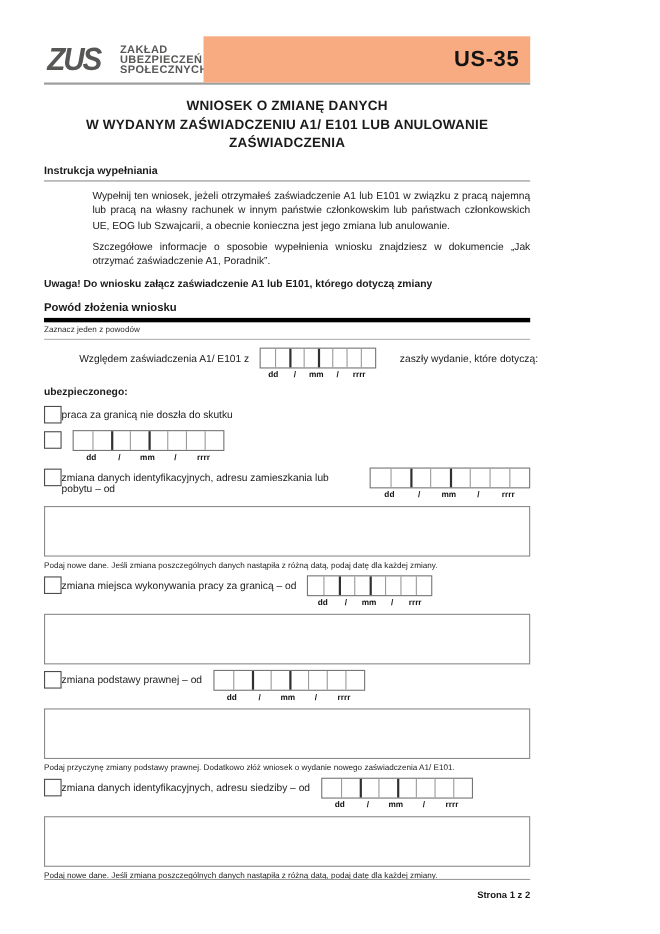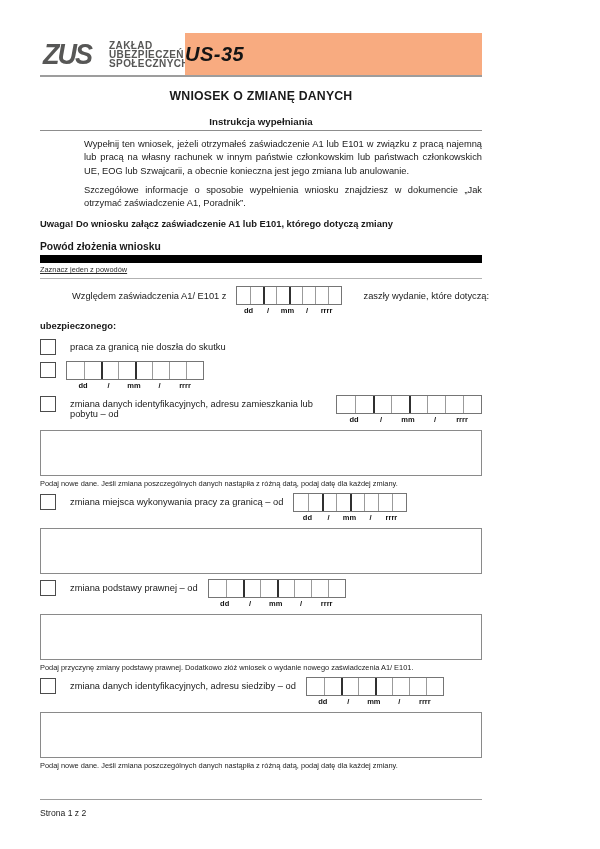--- a/index.html
+++ b/index.html
@@ -7,67 +7,67 @@
   body { font-family:"Liberation Sans", sans-serif; color:#1a1a1a; }
   .page { position:relative; width:525px; height:849px; background:#fff; overflow:hidden; }
   .content { padding:0 43px 0 40px; }
 
   
   .header { display:flex; align-items:stretch; margin-top:33px; border-bottom:2px solid #9d9d9d; height:44px; }
   .logo-area { width:145px; display:flex; align-items:center; gap:9px; padding-left:3px; }
   .zus-logo { font-size:27px; font-weight:bold; font-style:italic; color:#575756; letter-spacing:-2px; line-height:27px; transform:scaleY(1.08); }
   .logo-divider { width:1px; height:28px; background:#9a9a9a; }
   .org-name { font-size:10px; line-height:9px; color:#575756; letter-spacing:.4px; font-weight:bold; }
-  .accent-bar { flex:1; display:flex; align-items:center; justify-content:flex-start; padding-right:10px;font-style:italic; }
+  .accent-bar { flex:1; display:flex; align-items:center; justify-content:flex-end; padding-right:10px; }
   .form-code { font-size:20px; font-weight:bold; color:#141414; letter-spacing:.5px; }
 
   
   .title { text-align:center; font-weight:bold; font-size:12.3px; line-height:17px; margin-top:11px; letter-spacing:.2px; }
-  .instr-heading { font-weight:bold; font-size:9.7px; margin-top:11px; padding-bottom:3px; border-bottom:1.5px solid #8d8d8d;text-align:center; }
+  .instr-heading { font-weight:bold; font-size:9.7px; margin-top:11px; padding-bottom:3px; border-bottom:1.5px solid #8d8d8d; }
   .para { font-size:9.3px; line-height:13.3px; text-align:justify; margin-top:7px;margin-left:44px; }
   .para.p2 { margin-top:6px; }
   .note { font-size:9.4px; font-weight:bold; margin-top:8px; line-height:12px; }
 
   
-  .section-heading { font-weight:bold; font-size:10.3px; margin-top:11px; padding-bottom:3px; border-bottom:8px solid #000000; }
-  .section-hint { font-size:7.4px; color:#2b2b2b; padding:2px 0 4px; border-bottom:1px solid #b2b2b2;text-decoration:underline; }
+  .section-heading { font-weight:bold; font-size:10.3px; margin-top:11px; padding-bottom:3px; border-bottom:4px solid #000000; }
+  .section-hint { font-size:7.4px; color:#2b2b2b; padding:2px 0 4px; border-bottom:1px solid #b2b2b2; }
 
   .intro-row { display:flex; align-items:flex-start; margin-top:7px; margin-left:32px; }
   .intro-prefix, .intro-suffix { font-size:9.3px; padding-top:5px; white-space:nowrap; }
   .intro-row .datefield { margin-left:9px; }
   .intro-suffix { margin-left:22px; }
 
   .sub-heading { font-weight:bold; font-size:9.4px; margin-top:5px; line-height:12px; }
   .sub-heading.employer { margin-top:8px; }
 
   
   .cb-row { display:flex; align-items:flex-start; margin-top:5px; min-height:18px; }
   .cb-row.first { margin-top:6px; }
   .checkbox { width:16px; height:16px; border:1px solid #4c4c4c; background:#fff; flex:none; margin-top:1px; }
-  .cb-label { font-size:9.3px; margin-left:14px; padding-top:4px; }
+  .cb-label { font-size:9.3px; padding-top:4px; }
   .cb-row .datefield { margin-left:10px; }
 
   
   .datefield { --cell:17px; flex:none; }
   .dcells { display:flex; border:1px solid #757575; height:19px; background:#fff; }
   .dcell { width:var(--cell); height:100%; border-left:1px solid #9b9b9b; }
   .dcell:first-child { border-left:none; }
   .dcell.g { border-left:2px solid #303030; }
   .dlabels { display:flex; margin-top:1px; font-size:7.5px; font-weight:bold; color:#111; }
   .dlabels span { display:block; text-align:center; }
   .dl2 { width:calc(var(--cell)*2); }
   .dl1 { width:var(--cell); }
 
   
   .bigbox { height:46px; border:1px solid #8a8a8a; margin-top:6px; background:#fff; }
   .caption { font-size:7.4px; line-height:9px; margin-top:3px; color:#1c1c1c; }
 
   
   .footer { position:absolute; left:40px; right:43px; top:799px; border-top:1.5px solid #9d9d9d; }
-  .page-num { text-align:left; font-size:8.6px; font-weight:normal; margin-top:8px; }
+  .page-num { text-align:right; font-size:8.6px; font-weight:bold; margin-top:8px; }
 </style>
 </head>
 <body>
 
 <div class="page">
   <div class="content">
 
     <div class="header">
       <div class="logo-area">
         <span class="zus-logo">ZUS</span>
@@ -78,20 +78,21 @@
           <span>SPOŁECZNYCH</span>
         </span>
       </div>
       <div class="accent-bar" style="background:#f8ab80;">
         <span class="form-code">US-35</span>
       </div>
     </div>
 
     <div class="title">
       <div>WNIOSEK O ZMIANĘ DANYCH</div>
+      <div>W WYDANYM ZAŚWIADCZENIU A1/ E101 LUB ANULOWANIE ZAŚWIADCZENIA</div>
     </div>
 
     <div class="instr-heading">Instrukcja wypełniania</div>
     <div class="para">Wypełnij ten wniosek, jeżeli otrzymałeś zaświadczenie A1 lub E101 w związku z pracą najemną lub pracą na własny rachunek w innym państwie członkowskim lub państwach członkowskich UE, EOG lub Szwajcarii, a obecnie konieczna jest jego zmiana lub anulowanie.</div>
     <div class="para p2">Szczegółowe informacje o sposobie wypełnienia wniosku znajdziesz w dokumencie „Jak otrzymać zaświadczenie A1, Poradnik”.</div>
     <div class="note">Uwaga! Do wniosku załącz zaświadczenie A1 lub E101, którego dotyczą zmiany</div>
 
     <div class="section-heading">Powód złożenia wniosku</div>
     <div class="section-hint">Zaznacz jeden z powodów</div>
 

